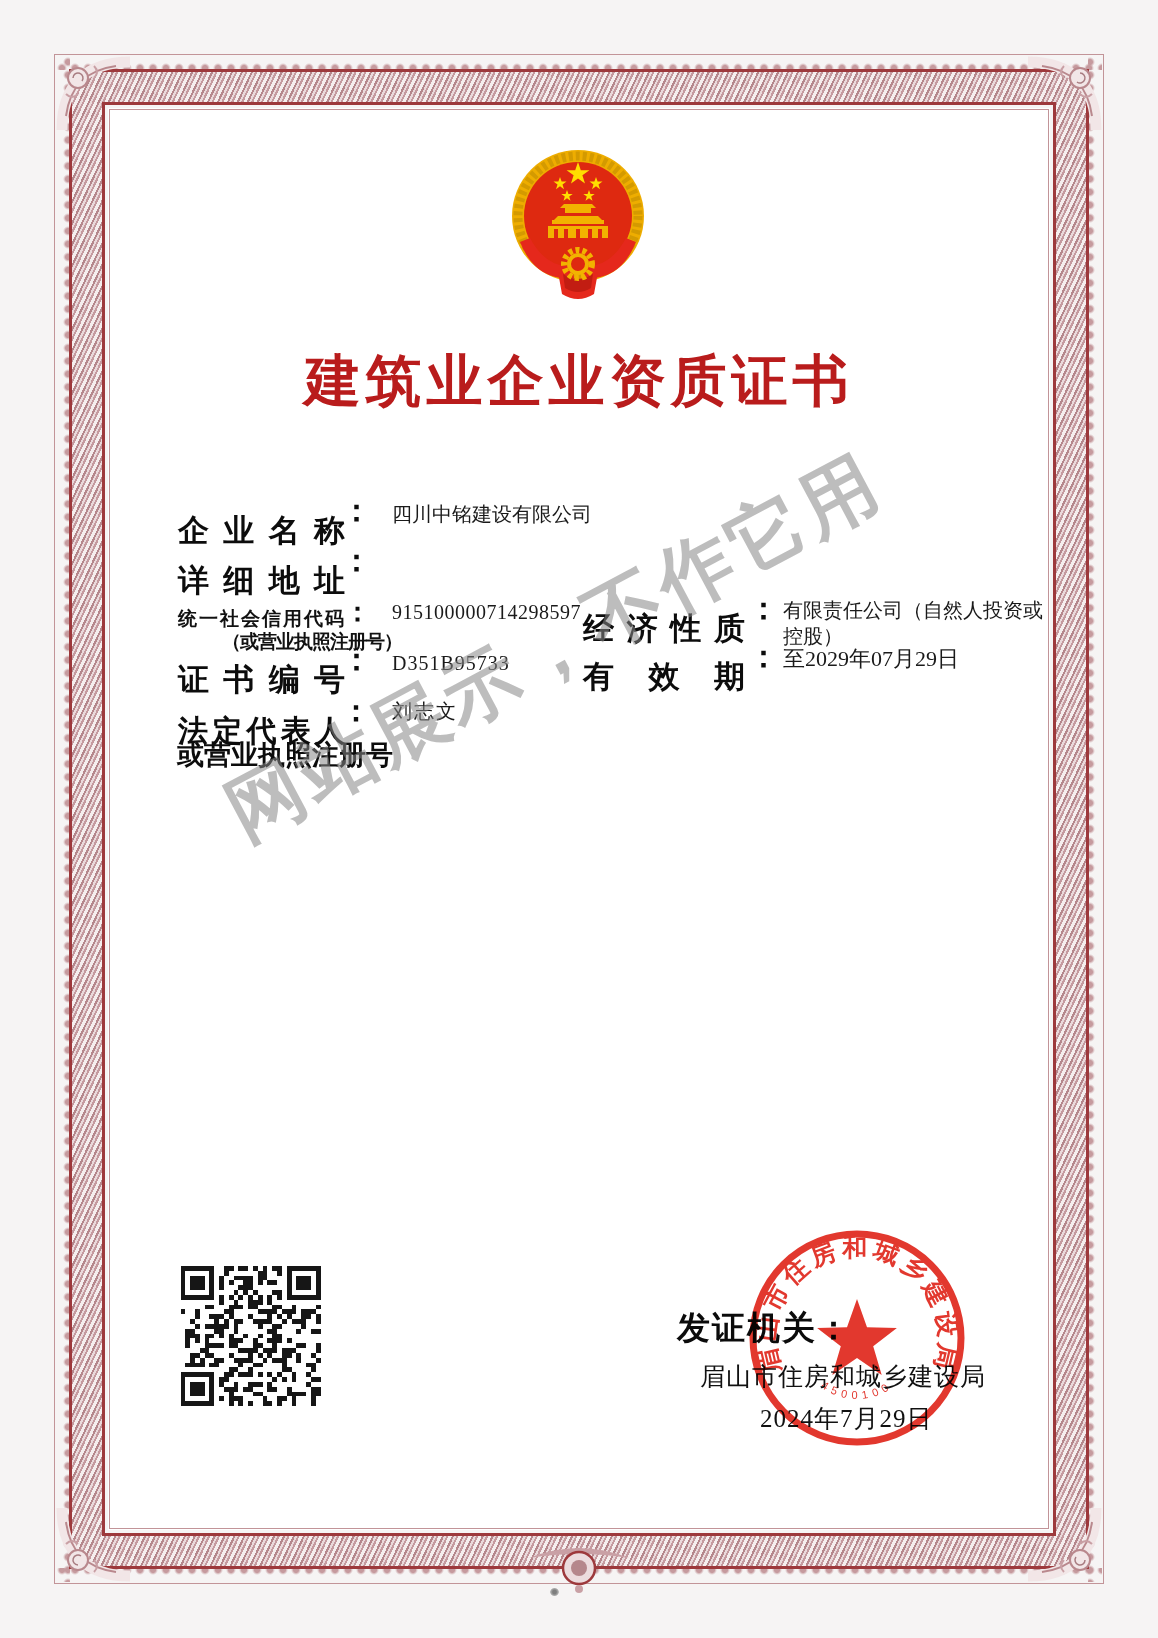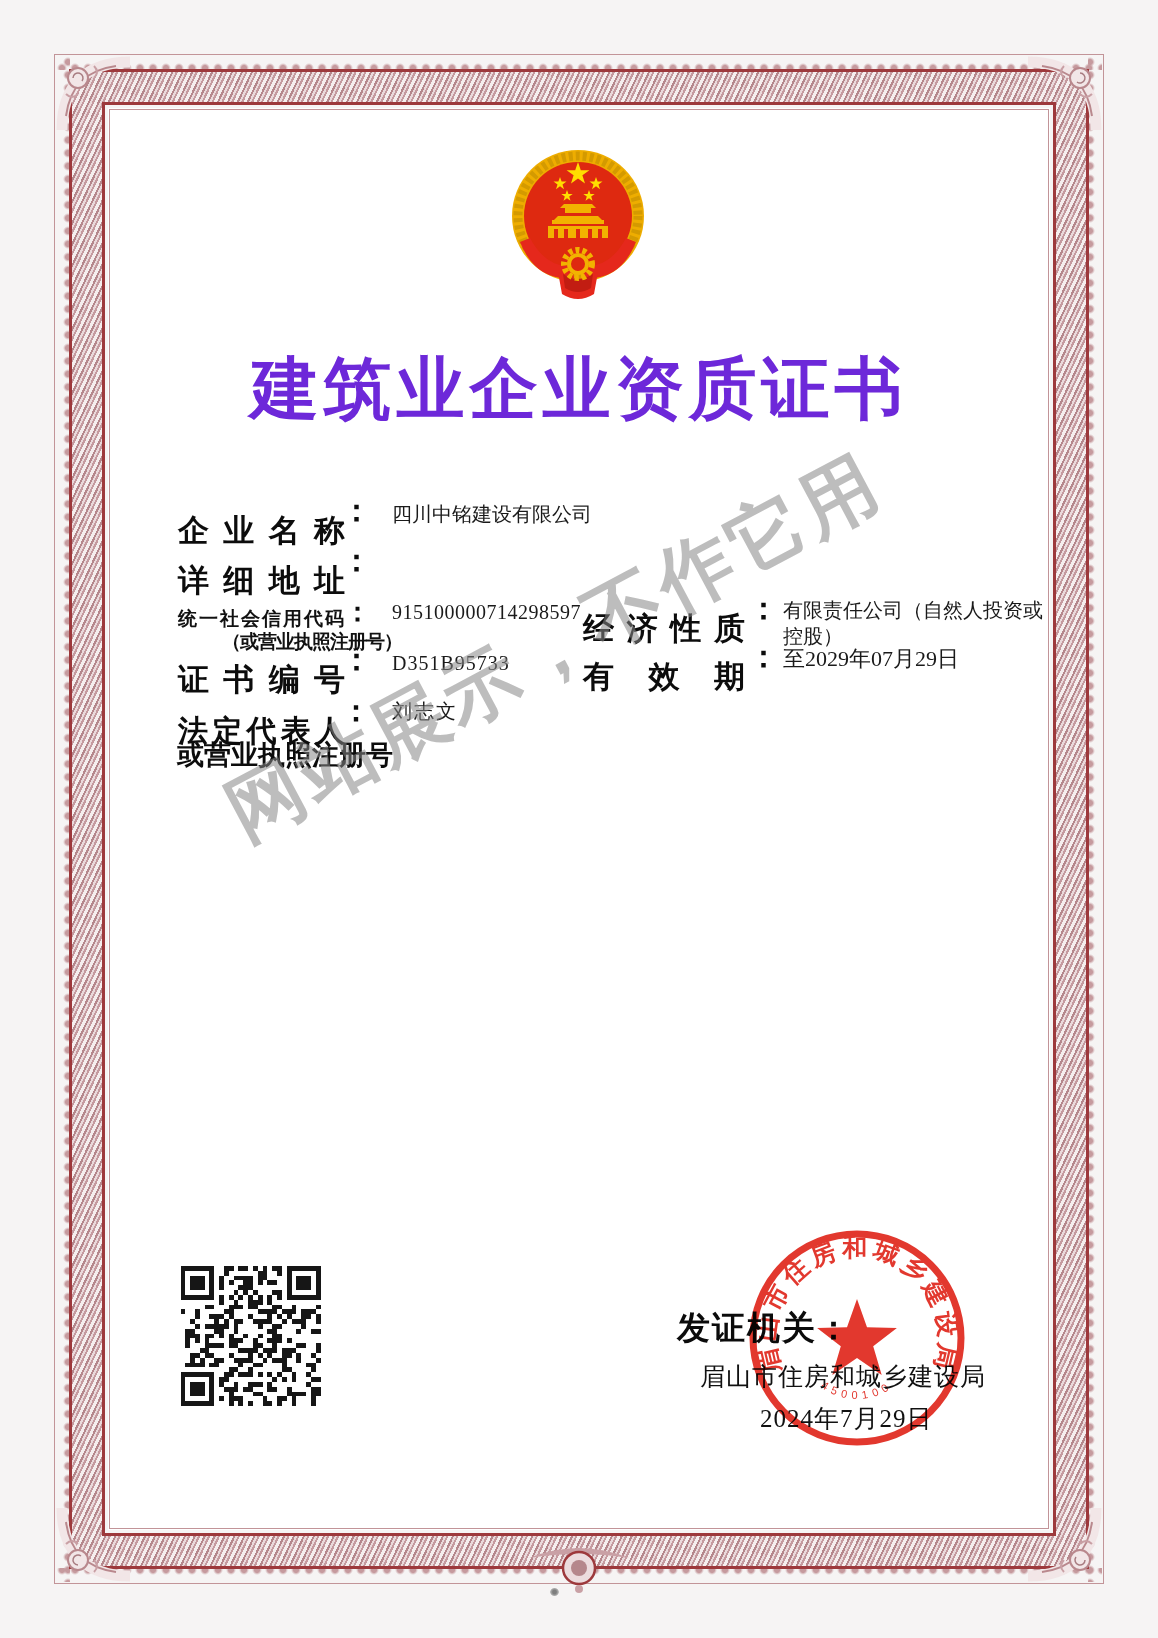--- a/index.html
+++ b/index.html
@@ -37,21 +37,21 @@
   .corner.tr{right:54px;top:54px;transform:rotate(90deg);}
   .corner.br{right:54px;bottom:54px;transform:rotate(180deg);}
   .corner.bl{left:54px;bottom:54px;transform:rotate(270deg);}
   .medallion{position:absolute;left:519px;top:1542px;z-index:2;}
   .binder-dot{position:absolute;left:550px;top:1588px;width:9px;height:8px;border-radius:50%;
     background:radial-gradient(circle,#7e7e7e 30%,#b9b9b9 70%,transparent 75%);z-index:2;}
   
   .content{position:absolute;inset:0;z-index:3;}
   .emblem{position:absolute;left:508px;top:146px;width:140px;height:164px;}
   .title{position:absolute;left:0;top:344px;width:100%;text-align:center;
-    font-size:68px;font-weight:900;letter-spacing:5px;color:#6d28d9;}
+    font-size:56px;font-weight:900;letter-spacing:5px;color:#b91c1c;}
   .jlabel{display:inline-block;text-align:justify;text-align-last:justify;font-weight:bold;white-space:nowrap;margin-top:20px;}
   .lab{position:absolute;font-weight:bold;color:#0c0c0c;}
   .colon{position:absolute;font-weight:bold;color:#0c0c0c;}
   .val{position:absolute;font-family:"Liberation Serif",serif;color:#1a1a1a;}
   .f31{font-size:31px;line-height:34px;}
   .f27{font-size:27px;line-height:30px;}
   .f19{font-size:19px;line-height:22.5px;font-family:Liberation Serif, serif;}
   .f20{font-size:20px;line-height:24px;}
   .f22{font-size:22px;line-height:26px;}
   .f28{font-size:28px;line-height:32px;}

